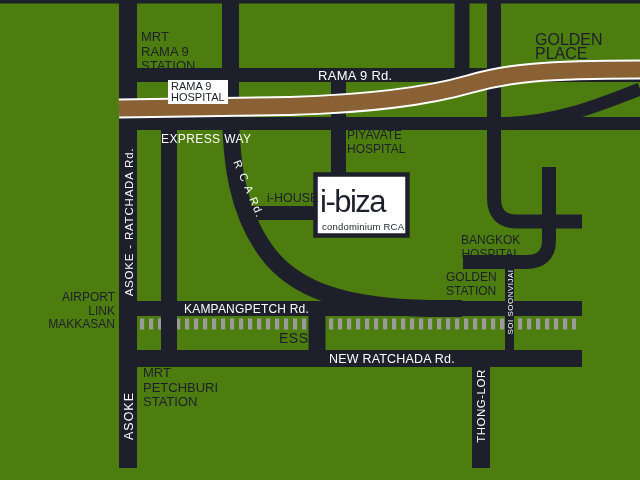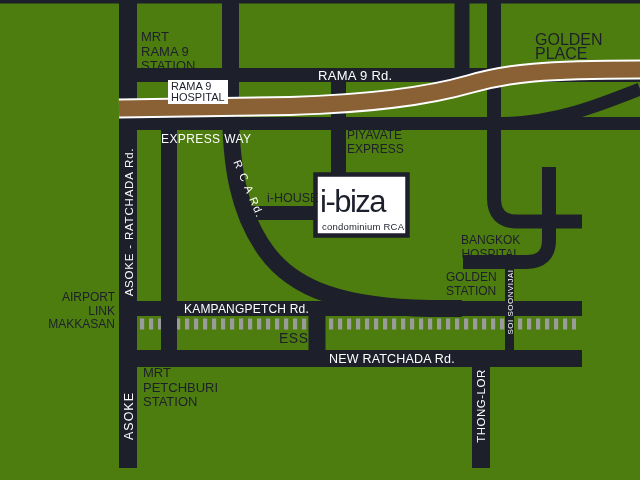--- a/index.html
+++ b/index.html
@@ -77,21 +77,21 @@
   </svg>
 
   <div class="lbl" id="lbl-mrt-rama9">MRT
 RAMA 9
 STATION</div>
   <div class="lbl" id="lbl-golden">GOLDEN
 PLACE</div>
   <div class="lbl" id="lbl-r9hosp">RAMA 9
 HOSPITAL</div>
   <div class="lbl" id="lbl-piyavate">PIYAVATE
-EXPRESS</div>
+HOSPITAL</div>
   <div class="lbl" id="lbl-ihouse">i-HOUSE</div>
   <div class="lbl" id="lbl-ibz-name">i-biza</div>
   <div class="lbl" id="lbl-ibz-sub">condominium RCA</div>
   <div class="lbl" id="lbl-bkkhosp">BANGKOK
 HOSPITAL</div>
   <div class="lbl" id="lbl-police">GOLDEN
 STATION</div>
   <div class="lbl" id="lbl-airport">AIRPORT
 LINK
 MAKKASAN</div>

